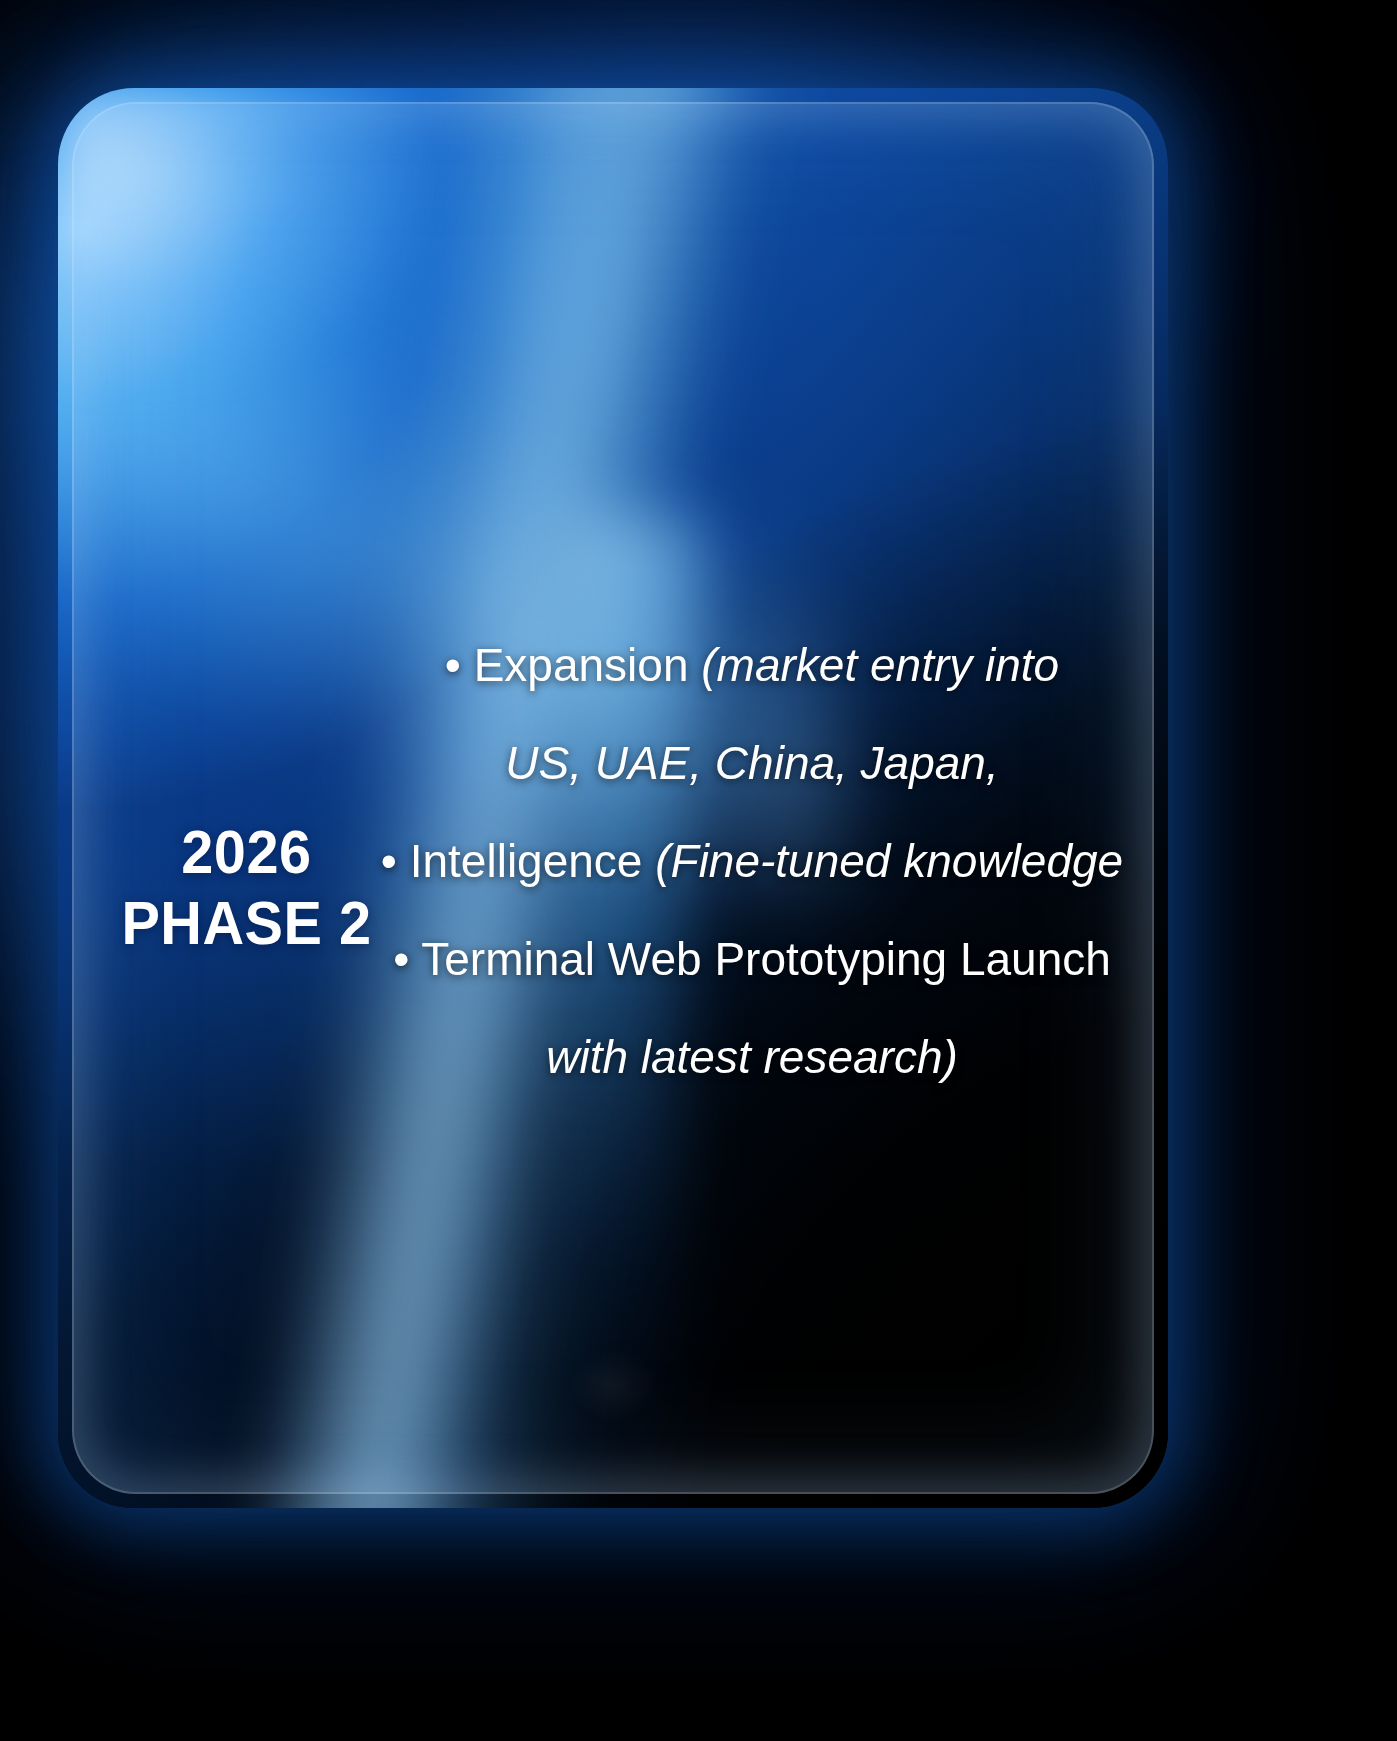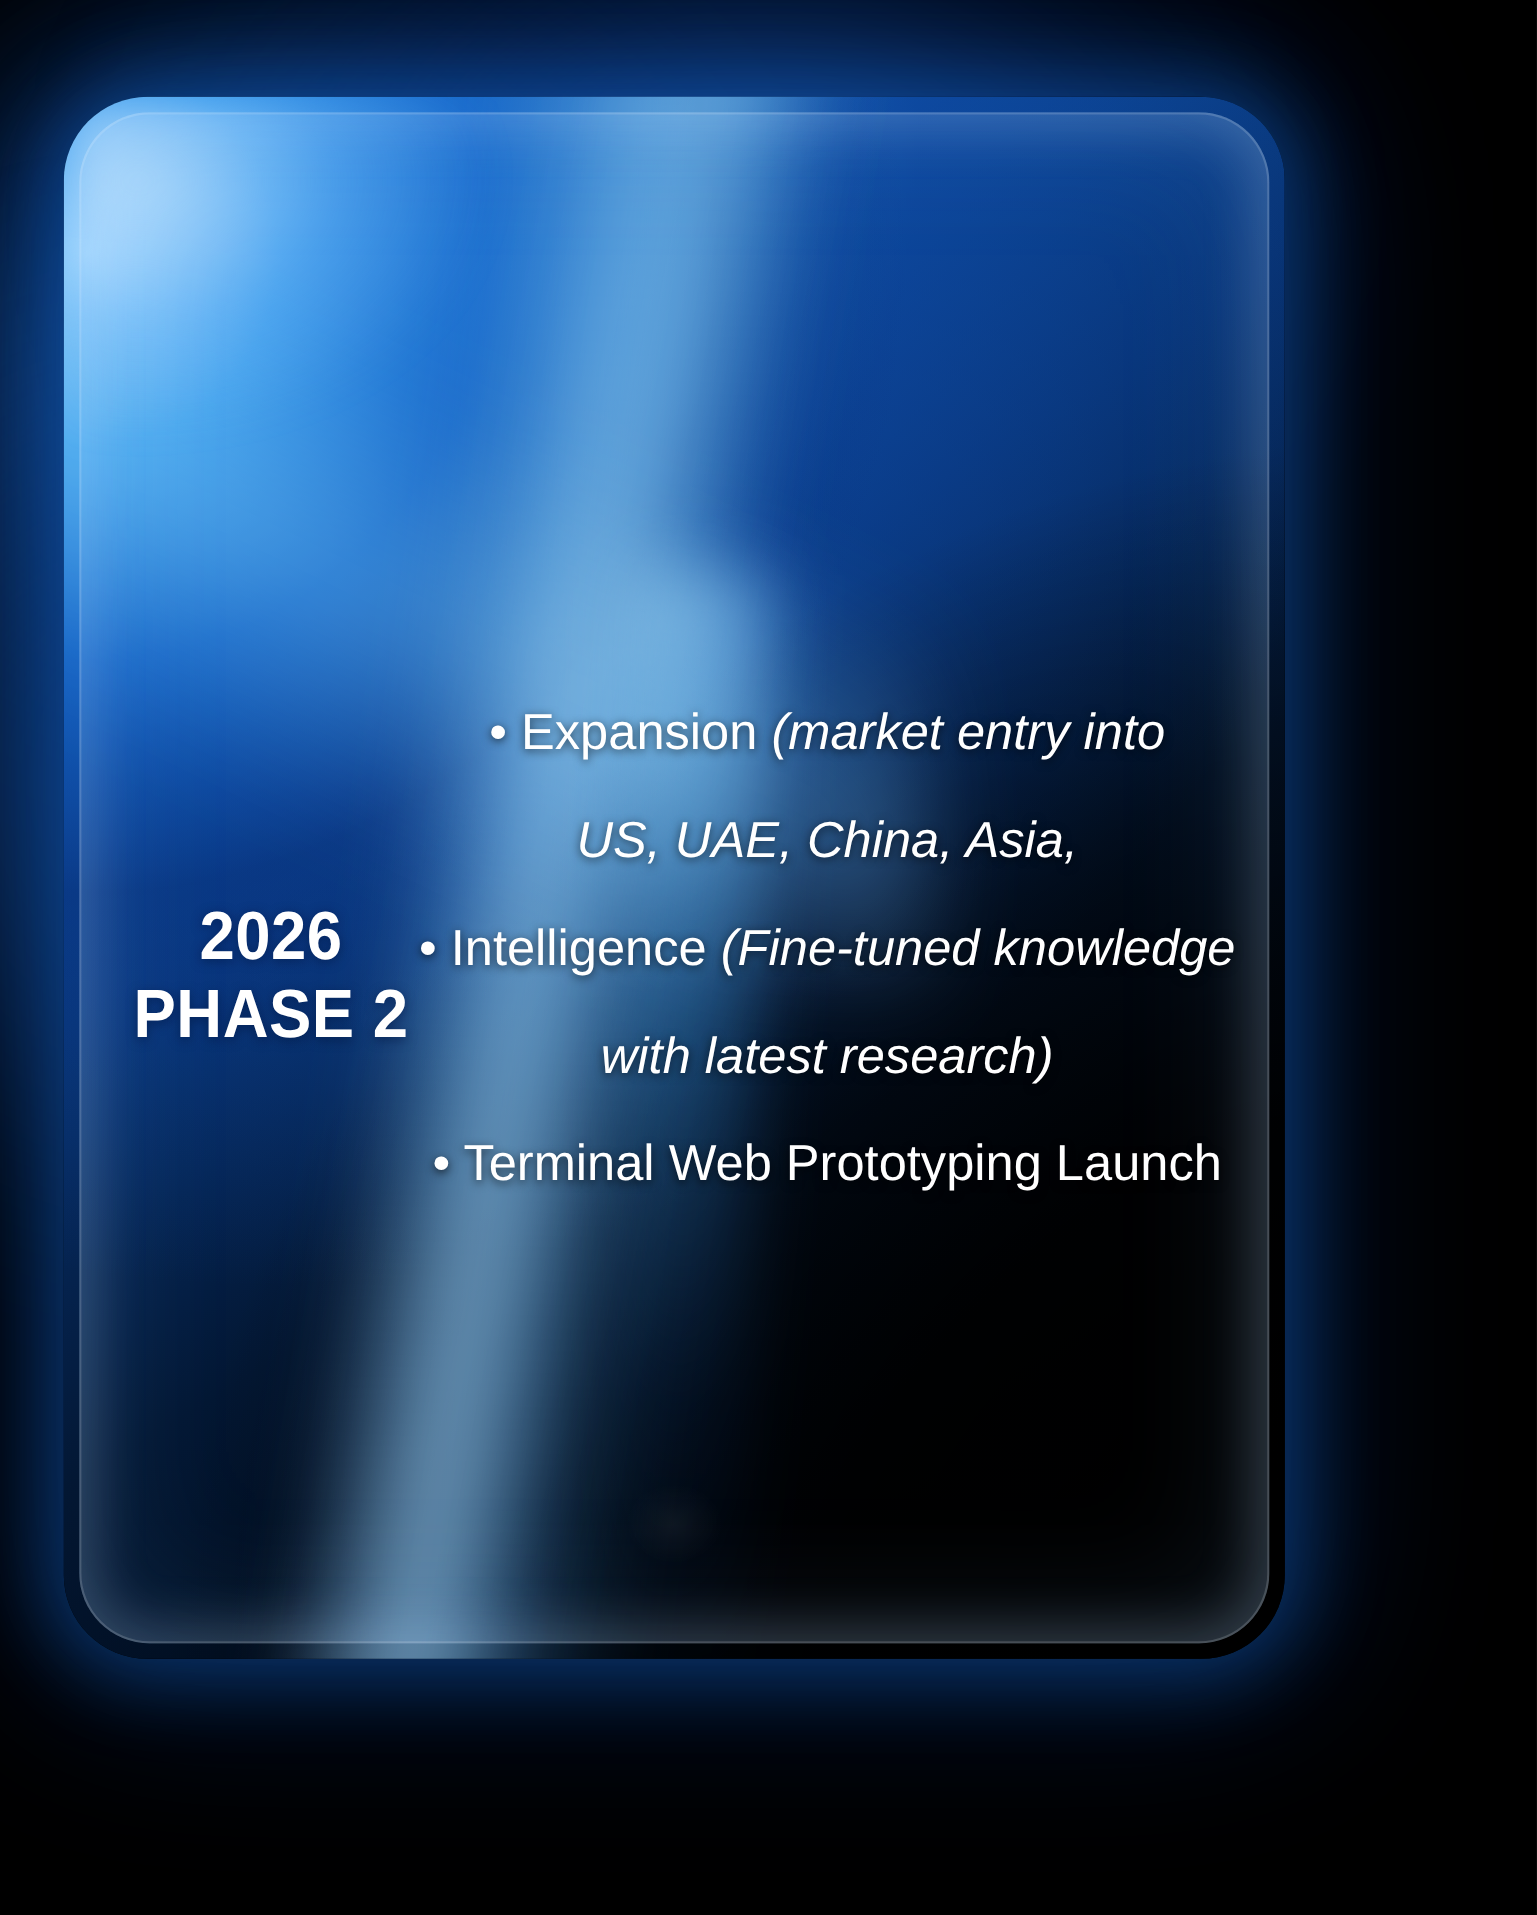--- a/index.html
+++ b/index.html
@@ -180,36 +180,36 @@
 
       <div class="bullets">
 
         <span class="bline">
           <span class="bullet-dot">•</span>
           <span class="up">Expansion</span>
           <span class="it">(market entry into</span>
         </span>
 
         <span class="bline">
-          <span class="it">US, UAE, China, Asia,</span>
+          <span class="it">US, UAE, China, Japan,</span>
         </span>
 
 
         <span class="bline">
           <span class="bullet-dot">•</span>
           <span class="up">Intelligence</span>
           <span class="it">(Fine-tuned knowledge</span>
         </span>
 
 
         <span class="bline">
-          <span class="it">with latest research)</span>
-        </span>
-
-        <span class="bline">
           <span class="bullet-dot">•</span>
           <span class="up">Terminal Web Prototyping Launch</span>
+        </span>
+
+        <span class="bline">
+          <span class="it">with latest research)</span>
         </span>
 
       </div>
     </div>
   </div>
 </div>
 
 </body></html>

